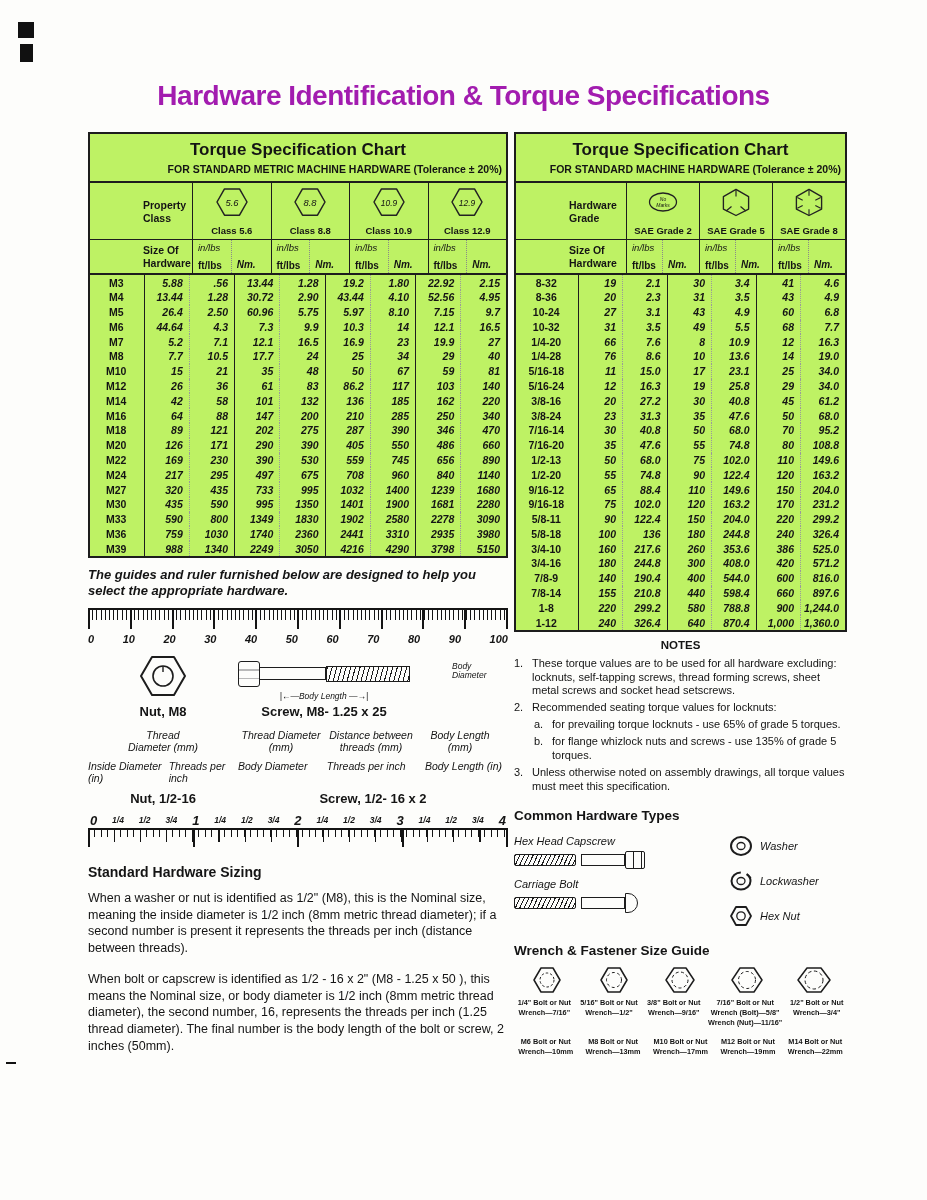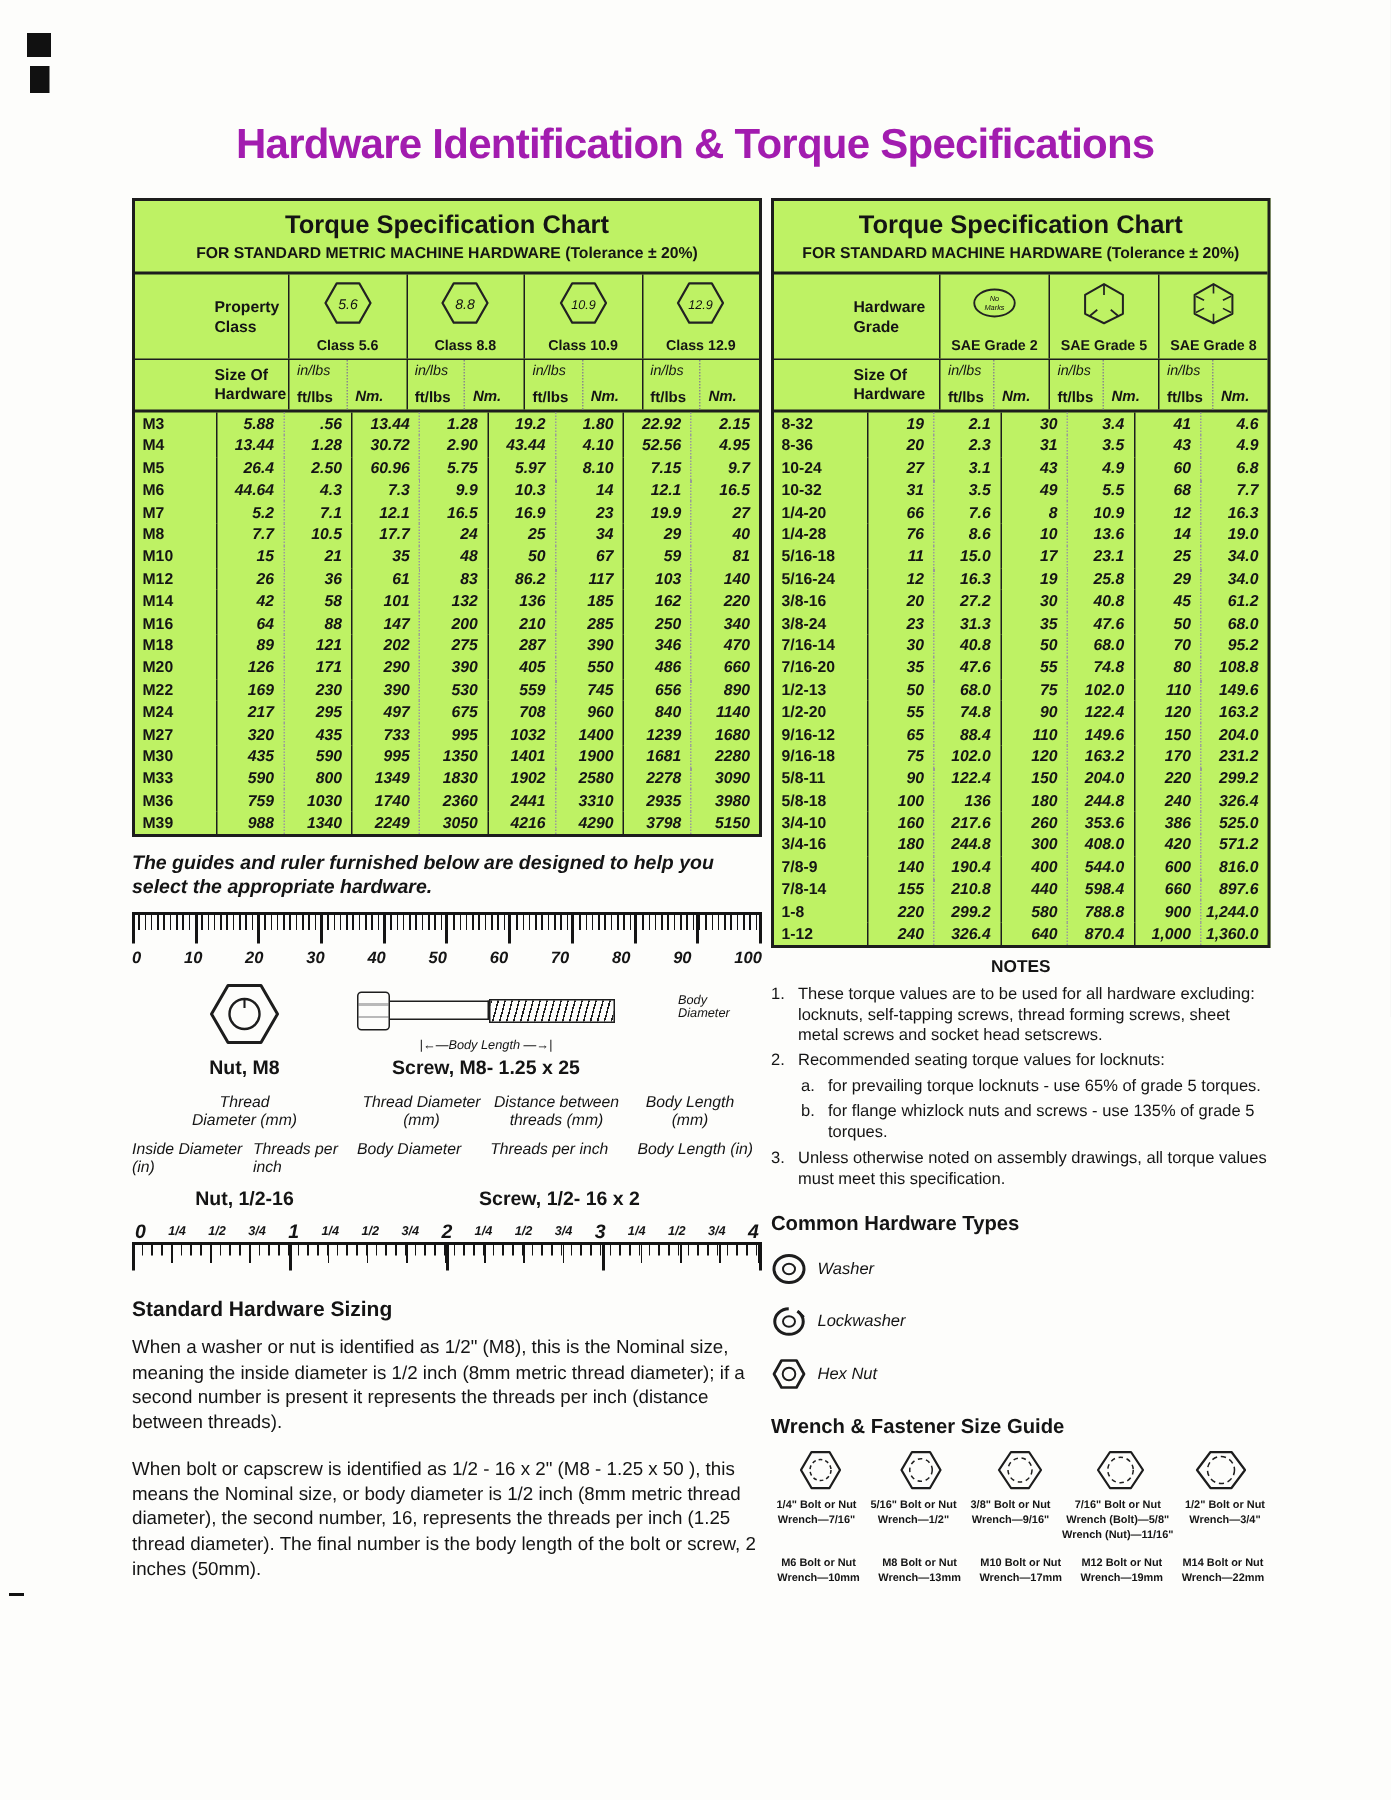--- a/index.html
+++ b/index.html
@@ -9,21 +9,21 @@
   .artifact { position:absolute; background:#111; }
   .doc-title { position:absolute; top:80px; left:0; width:100%; text-align:center; margin:0;
                font-size:28px; font-weight:bold; letter-spacing:-0.5px; color:#a21caf; }
   .left-col  { position:absolute; left:88px;  top:132px; width:420px; }
   .right-col { position:absolute; left:514px; top:132px; width:333px; }
 
   
   .tsc { border:2px solid #1d1d1d; background:#bef264; }
   .tsc-head { border-bottom:2px solid #1d1d1d; text-align:center; padding:6px 4px 6px; }
   .tsc-title { font-size:17px; font-weight:bold; }
-  .tsc-sub { font-size:10.5px; font-weight:bold; margin-top:3px; }
+  .tsc-sub { font-size:10.5px; font-weight:bold; margin-top:3px;text-align:right; }
   .hdr-grid { display:grid;padding-left:48px; }
   .metric-cols { grid-template-columns:54px repeat(4,1fr); }
   .sae-cols { grid-template-columns:62px repeat(3,1fr); }
   .classrow { border-bottom:1px solid #1d1d1d; }
   .classrow > div { border-left:1px solid #1d1d1d; display:flex; flex-direction:column;
                     align-items:center; justify-content:center; padding:4px 0 3px; min-height:50px; }
   .classrow > div.corner { border-left:none; align-items:flex-start; padding-left:5px;
                            font-weight:bold; font-size:10.5px; line-height:1.2; }
   .class-label { font-size:9.5px; font-weight:bold; margin-top:8px; white-space:nowrap; }
   .hexbadge { width:36px; height:30px; }
@@ -34,21 +34,21 @@
   .unit-cell { display:grid; grid-template-columns:1fr 1fr; height:100%; }
   .unit-left { border-right:1px dotted #8a8a8a; padding:2px 3px 2px 5px; display:flex;
                flex-direction:column; justify-content:space-between; }
   .unit-inlbs { font-style:italic; font-size:9.5px; }
   .unit-ftlbs { font-weight:bold; font-size:10px; }
   .unit-nm { display:flex; align-items:flex-end; padding:2px 3px 3px 5px; font-weight:bold;
              font-style:italic; font-size:10px; }
   table.data { border-collapse:collapse; width:100%; table-layout:fixed; }
   table.data td { font-size:10.5px; font-weight:bold; font-style:italic; text-align:right;
                   padding:1.4px 6px 1.4px 0; white-space:nowrap; overflow:hidden; }
-  table.data td:first-child { font-style:normal; text-align:left; padding-left:5px; }
+  table.data td:first-child { font-style:normal; text-align:center; padding-left:5px; }
   table.metric td:first-child { width:54px; }
   table.sae td:first-child { width:62px; }
   table.data td:nth-child(even) { border-left:1px solid #1d1d1d; }
   table.data td:nth-child(odd):not(:first-child) { border-left:1px dotted #9a9a9a; }
 
   
   .guide-note { margin-top:9px; font-size:13px; font-weight:bold; font-style:italic; line-height:1.25; }
   .mruler { margin-top:8px; }
   .ticks { position:relative; height:22px; border-top:2px solid #141414; }
   .ticks .minor, .ticks .mid, .ticks .major { position:absolute; top:0; left:0; right:0; }
@@ -840,20 +840,36 @@
       </div>
       <div class="note">
         <span class="nnum">3.</span>
         <span class="ntext">Unless otherwise noted on assembly drawings, all torque values must meet this specification.</span>
       </div>
     </div>
 
     <div class="hwtypes">
       <div class="hw-title">Common Hardware Types</div>
       <div class="hw-grid">
+        <div class="hw-left">
+          <div class="hw-label">Hex Head Capscrew</div>
+          <div class="bolt">
+            <div class="b-thread"></div>
+              <div class="b-gap"></div>
+              <div class="b-shank"></div>
+              <div class="b-headhex"></div>
+          </div>
+          <div class="hw-label">Carriage Bolt</div>
+          <div class="bolt">
+            <div class="b-thread"></div>
+              <div class="b-gap"></div>
+              <div class="b-shank"></div>
+              <div class="b-headdome"></div>
+          </div>
+        </div>
         <div class="hw-right">
           <div class="item">
             <svg width="24" height="22" viewBox="0 0 24 22">
               <ellipse cx="12" cy="11" rx="10" ry="9" fill="none" stroke="#1d1d1d" stroke-width="2"></ellipse>
               <ellipse cx="12" cy="11" rx="4" ry="3.5" fill="none" stroke="#1d1d1d" stroke-width="1.3"></ellipse>
             </svg>
             <span class="hw-label">Washer</span>
           </div>
           <div class="item">
             <svg width="24" height="22" viewBox="0 0 24 22">

